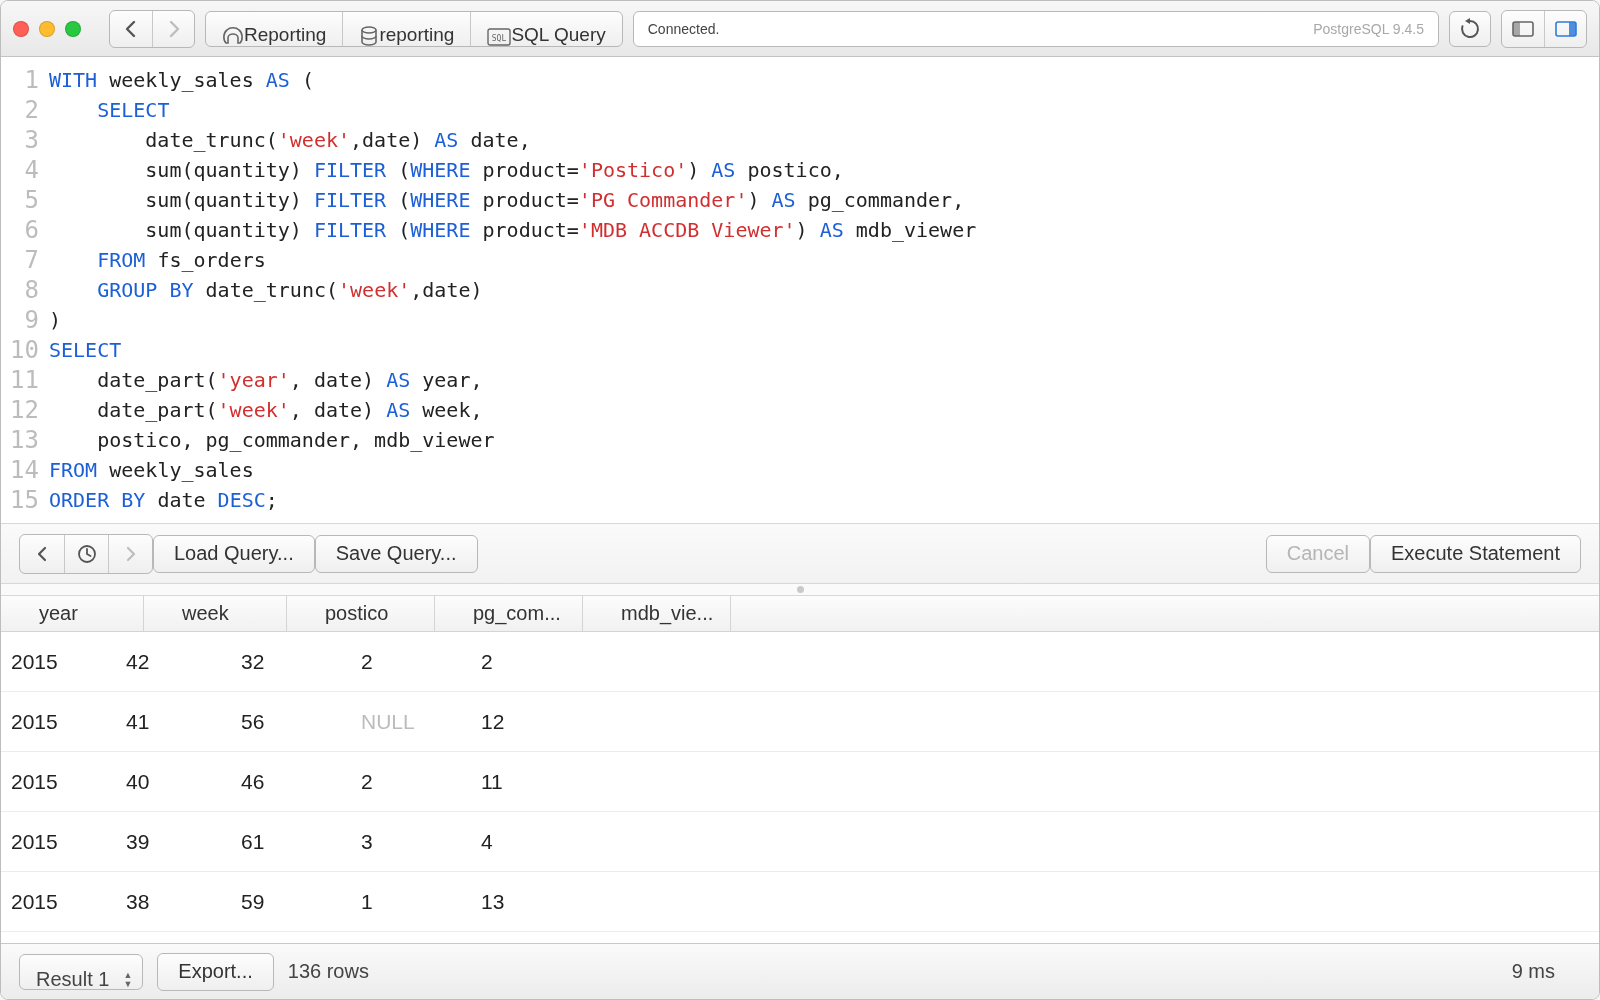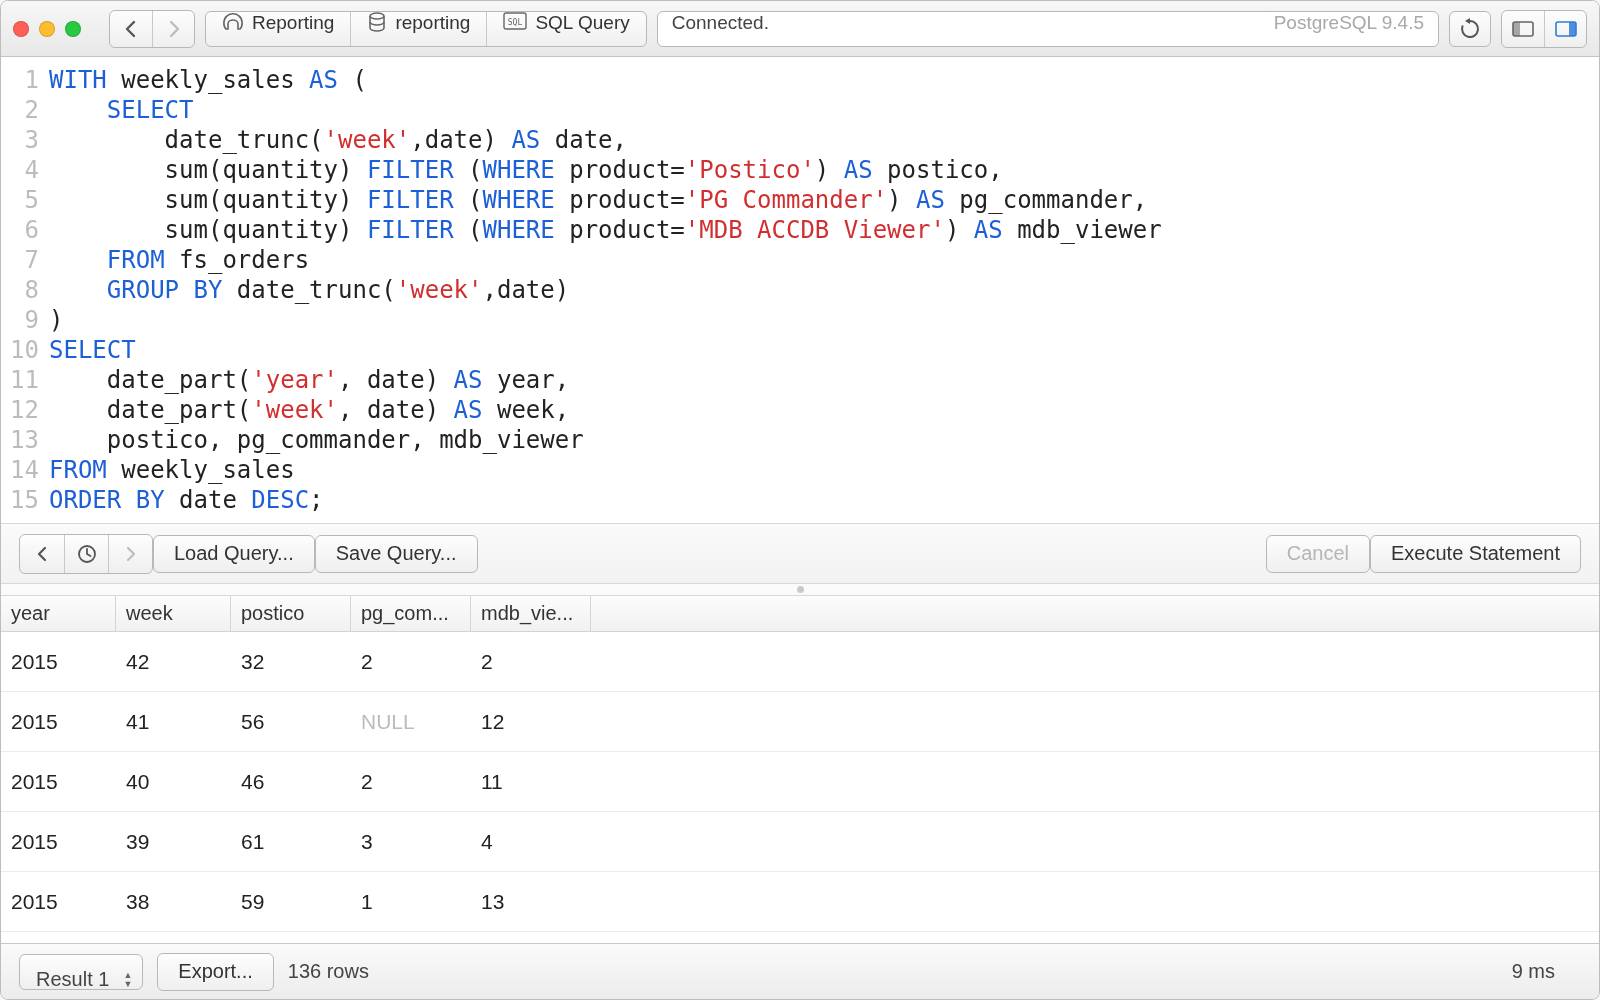--- a/index.html
+++ b/index.html
@@ -7,49 +7,49 @@
   .window { width: 1600px; height: 1000px; display: flex; flex-direction: column; border: 1px solid #bdbdbd; border-radius: 8px; overflow: hidden; background: #fff; }
   
   .titlebar { height: 56px; background: linear-gradient(#f7f7f7,#e8e8e8); border-bottom: 1px solid #c3c3c3; display: flex; align-items: center; padding: 0 12px; gap: 10px; }
   .traffic { display: flex; gap: 10px; margin-right: 18px; }
   .tl { width: 16px; height: 16px; border-radius: 50%; border: 1px solid rgba(0,0,0,.15); }
   .tl.red { background: #ff5f57; } .tl.yel { background: #febc2e; } .tl.grn { background: #28c840; }
   .seg { display: inline-flex; border: 1px solid #b8b8b8; border-radius: 6px; overflow: hidden; background: linear-gradient(#fdfdfd,#efefef); }
   .seg button { width: 42px; height: 36px; border: none; background: transparent; display:flex; align-items:center; justify-content:center; cursor: pointer; }
   .seg button + button { border-left: 1px solid #c8c8c8; }
   .bc { display:flex; align-items:center; height:36px; border:1px solid #b8b8b8; border-radius:6px; background:linear-gradient(#fdfdfd,#efefef); overflow:hidden; }
-  .bc .crumb { display:flex; align-items:flex-start; gap:8px; padding:0 16px; height:100%; color:#333; font-size:19px; cursor:pointer; }
+  .bc .crumb { display:flex; align-items:flex-end; padding:0 16px; height:100%; color:#333; font-size:19px; cursor:pointer; }
   .bc .crumb + .crumb { border-left:1px solid #c8c8c8; }
   .bc .ic { display:inline-flex; }
-  .status { flex:1; height:36px; border:1px solid #b8b8b8; border-radius:6px; background:#fff; display:flex; align-items:flex-start; padding:0 14px; font-size:19px; color:#444; }
+  .status { flex:1; height:36px; border:1px solid #b8b8b8; border-radius:6px; background:#fff; display:flex; align-items:center; padding:0 14px; font-size:14px; color:#444; }
   .status .right { margin-left:auto; color:#a8a8a8; }
   .tbtn { height:36px; min-width:42px; border:1px solid #b8b8b8; border-radius:6px; background:linear-gradient(#fdfdfd,#efefef); display:flex; align-items:center; justify-content:center; cursor:pointer; }
   .panelseg { display:inline-flex; border:1px solid #b8b8b8; border-radius:6px; overflow:hidden; background:linear-gradient(#fdfdfd,#efefef); }
   .panelseg div { width:42px; height:36px; display:flex; align-items:center; justify-content:center; cursor:pointer; }
   .panelseg div + div { border-left:1px solid #c8c8c8; }
   
   .editor { display:flex; background:#fff; border-bottom:1px solid #d8d8d8; }
   .gutter { width:44px; background:#fff; padding:8px 6px 8px 0; text-align:right; color:#bcbcbc; font-family: Menlo, Consolas, monospace; font-size:24px; line-height:30px; user-select:none; }
-  .code { flex:1; padding:8px 10px 8px 4px; font-family: Menlo, Consolas, monospace; font-size:24px; line-height:30px; white-space:pre; color:#222; overflow:hidden; }
+  .code { flex:1; padding:8px 10px 8px 4px; font-family: Menlo, Consolas, monospace; font-size:20px; line-height:30px; white-space:pre; color:#222; overflow:hidden; }
   .kw { color:#1c5fd6; } .str { color:#d12f2f; }
   
   .midbar { height:60px; display:flex; align-items:center; padding:0 18px; border-bottom:1px solid #d8d8d8; background:linear-gradient(#fafafa,#f2f2f2); }
   .nav3 { display:inline-flex; border:1px solid #b8b8b8; border-radius:6px; overflow:hidden; background:linear-gradient(#fdfdfd,#efefef); }
   .nav3 button { width:44px; height:38px; border:none; background:transparent; display:flex; align-items:center; justify-content:center; cursor:pointer; }
   .nav3 button + button { border-left:1px solid #c8c8c8; }
   .btn { height:38px; padding:0 20px; border:1px solid #b8b8b8; border-radius:6px; background:linear-gradient(#fdfdfd,#efefef); font-size:20px; color:#333; cursor:pointer; }
   .btn.disabled { color:#b5b5b5; }
   .spacer { flex:1; }
   
   .drag { height:12px; background:#fafafa; border-bottom:1px solid #d8d8d8; display:flex; align-items:center; justify-content:center; cursor:row-resize; }
   .drag .dot { width:7px; height:7px; border-radius:50%; background:#c9c9c9; }
   
   .results { flex:1; overflow:hidden; display:flex; flex-direction:column; background:#fff; }
   .thead { display:flex; height:36px; border-bottom:1px solid #d4d4d4; background:linear-gradient(#fcfcfc,#f1f1f1); font-size:20px; color:#333; }
-  .th { padding:6px 10px; border-right:1px solid #d4d4d4; overflow:hidden; text-overflow:ellipsis; white-space:nowrap; cursor:pointer; }
+  .th { padding:6px 10px; border-right:1px solid #d4d4d4; overflow:hidden; text-overflow:ellipsis; white-space:nowrap; cursor:pointer;margin-left:28px; }
   .tbody { flex:1; overflow:hidden; }
   .tr { display:flex; height:60px; align-items:center; border-bottom:1px solid #ececec; font-size:21px; color:#222; }
   .td { padding:0 10px; overflow:hidden; text-overflow:ellipsis; white-space:nowrap; }
   .null { color:#bcbcbc; }
   .c0{width:115px}.c1{width:115px}.c2{width:120px}.c3{width:120px}.c4{width:120px}
   
   .bottom { height:56px; border-top:1px solid #c8c8c8; background:linear-gradient(#fafafa,#ececec); display:flex; align-items:center; gap:14px; padding:0 18px; font-size:20px; color:#444; }
   .select { height:36px; border:1px solid #b8b8b8; border-radius:6px; background:linear-gradient(#fdfdfd,#efefef); display:flex; align-items:center; padding:16px 10px 0 16px; gap:14px; cursor:pointer; }
   .stepper { display:flex; flex-direction:column; gap:1px; }
   .stepper span { font-size:9px; line-height:8px; color:#666; }

